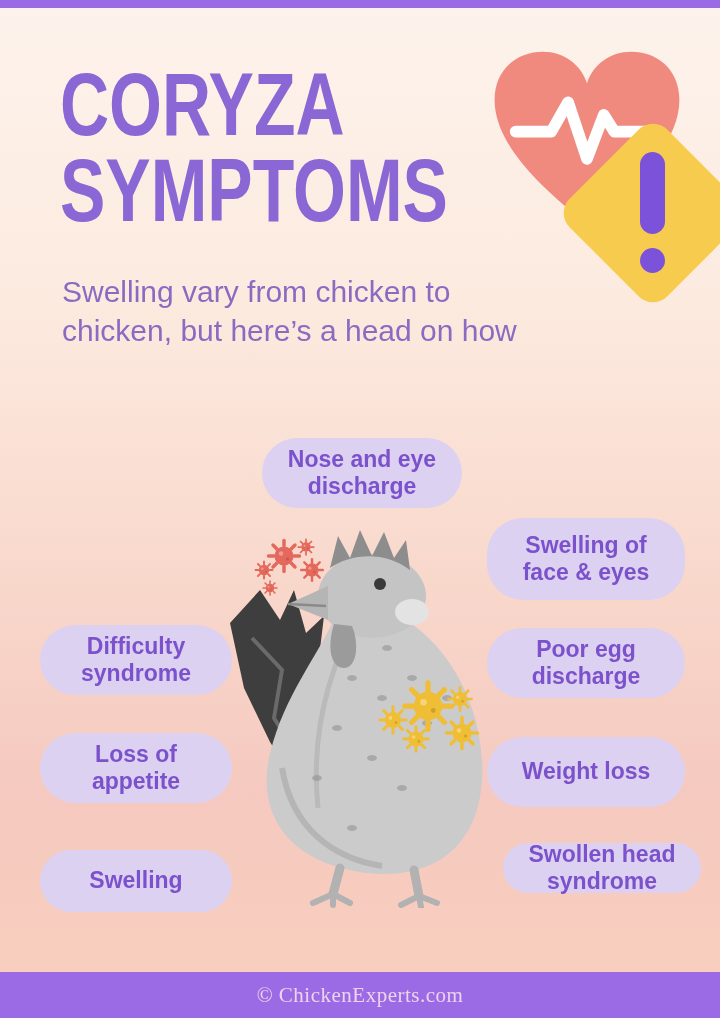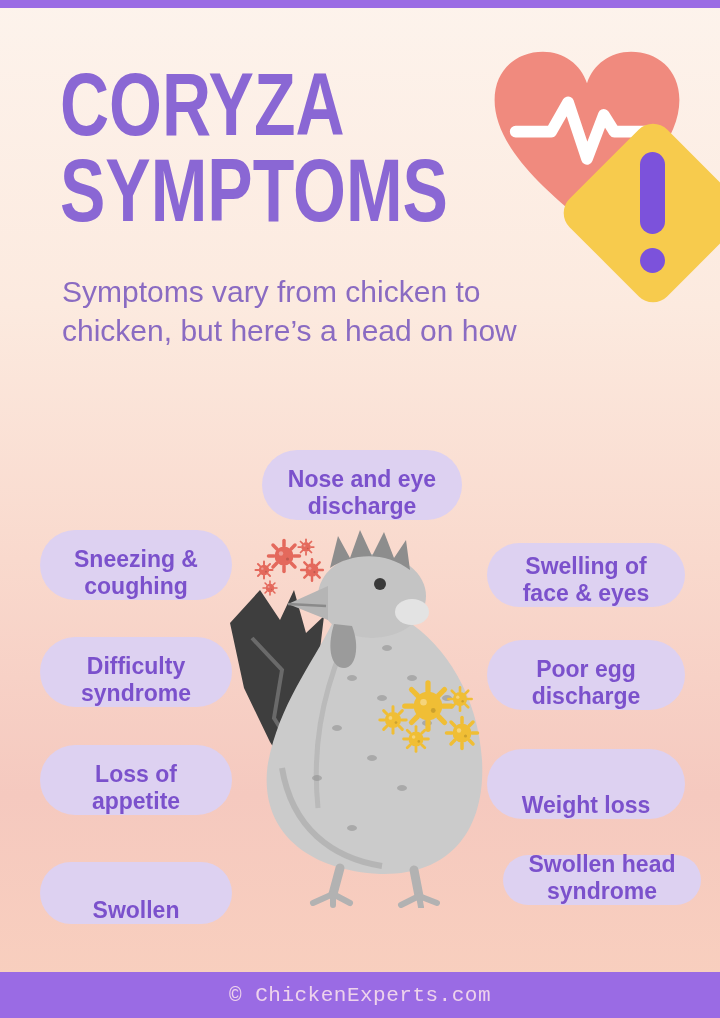--- a/index.html
+++ b/index.html
@@ -34,36 +34,35 @@
     position:absolute;left:160px;top:124px;width:25px;height:82px;
     background:#7C52DB;border-radius:13px;
   }
   .excl-dot{
     position:absolute;left:160px;top:220px;width:25px;height:25px;
     background:#7C52DB;border-radius:50%;
   }
   .pill{
     position:absolute;
     background:#DDD1F1;border-radius:36px;
-    display:flex;align-items:flex-end;justify-content:center;
+    display:flex;align-items:center;justify-content:center;
     text-align:center;
-    margin-top:12px;
   }
   .pill-text{
     font-weight:bold;font-size:23px;line-height:1.18;color:#7B51CC;
     padding:0 14px;
   }
   .chicken-svg{position:absolute;left:222px;top:528px;}
   .virus-svg{position:absolute;left:240px;top:520px;}
   .footer{
     position:absolute;left:0;top:972px;width:720px;height:46px;
     background:#9A6BE4;display:flex;align-items:center;justify-content:center;
   }
   .footer-text{
-    font-family:Liberation Mono, monospace;
+    font-family:Liberation Serif, serif;
     font-size:21px;color:#EED3EC;letter-spacing:0.5px;
   }
 </style>
 </head>
 <body>
 
 <div id="poster">
 
   <div class="topbar"></div>
 
@@ -76,21 +75,21 @@
     <svg class="heart-svg" width="210" height="220" viewBox="0 0 100 92">
       <path d="M50,86 C22,64 6,45 6,27 C6,12 17,4 29,4 C39,4 47,10 50,19 C53,10 61,4 71,4 C83,4 94,12 94,27 C94,45 78,64 50,86 Z" fill="#F08A7E"></path>
       <polyline points="16,42 33,42 41,28 50,55 58,34 63,42 84,42" fill="none" stroke="#FFFFFF" stroke-width="5.5" stroke-linecap="round" stroke-linejoin="round"></polyline>
     </svg>
     <div class="diamond"></div>
     <div class="excl-bar"></div>
     <div class="excl-dot"></div>
   </div>
 
   <div class="subtitle">
-    <div>Symptoms vary from chicken to</div>
+    <div>Swelling vary from chicken to</div>
     <div>chicken, but here’s a head on how</div>
   </div>
 
   <svg class="chicken-svg" width="275" height="380" viewBox="0 0 275 380">
 
     <path d="M8,95 L38,62 L58,92 L72,62 L84,105 L102,88 L96,138 L114,148 L92,196 L104,212 L72,252 L48,214 L22,160 Z" fill="#3E3E3E"></path>
     <path d="M30,110 L60,142 L52,190 L72,222" stroke="#6A6A6A" stroke-width="4" fill="none"></path>
 
     <path d="M112,92 C88,140 58,175 46,235 C36,300 82,342 158,346 C228,348 264,302 260,232 C256,168 224,118 184,92 C160,78 128,76 112,92 Z" fill="#CBCBCB"></path>
     <path d="M60,240 C70,300 110,330 160,338" stroke="#A6A6A6" stroke-width="6" fill="none" opacity="0.6"></path>
@@ -163,46 +162,43 @@
       <use href="#virus" transform="translate(220,179) scale(0.75)" color="#F0BE35"></use>
       <use href="#virus" transform="translate(176,219) scale(0.8)" color="#F0BE35"></use>
       <use href="#virus" transform="translate(222,213) scale(1.0)" color="#F0BE35"></use>
     </g>
   </svg>
 
   <div class="pill" style="left:262px;top:438px;width:200px;height:70px">
     <span class="pill-text">Nose and eye discharge</span>
   </div>
 
-  <div class="pill" style="left:40px;top:518px;width:192px;height:70px">
-    <span class="pill-text">Sneezing &amp; coughing</span>
-  </div>
-
-  <div class="pill" style="left:487px;top:531px;width:198px;height:64px">
+
+  <div class="pill" style="left:487px;top:518px;width:198px;height:82px">
     <span class="pill-text">Swelling of face &amp; eyes</span>
   </div>
 
   <div class="pill" style="left:40px;top:625px;width:192px;height:70px">
     <span class="pill-text">Difficulty syndrome</span>
   </div>
 
   <div class="pill" style="left:487px;top:628px;width:198px;height:70px">
     <span class="pill-text">Poor egg discharge</span>
   </div>
 
   <div class="pill" style="left:487px;top:737px;width:198px;height:70px">
     <span class="pill-text">Weight loss</span>
   </div>
 
   <div class="pill" style="left:40px;top:733px;width:192px;height:70px">
     <span class="pill-text">Loss of appetite</span>
   </div>
 
   <div class="pill" style="left:40px;top:850px;width:192px;height:62px">
-    <span class="pill-text">Swollen</span>
+    <span class="pill-text">Swelling</span>
   </div>
 
   <div class="pill" style="left:503px;top:843px;width:198px;height:50px">
     <span class="pill-text">Swollen head syndrome</span>
   </div>
 
   <div class="footer">
     <span class="footer-text">© ChickenExperts.com</span>
   </div>
 

